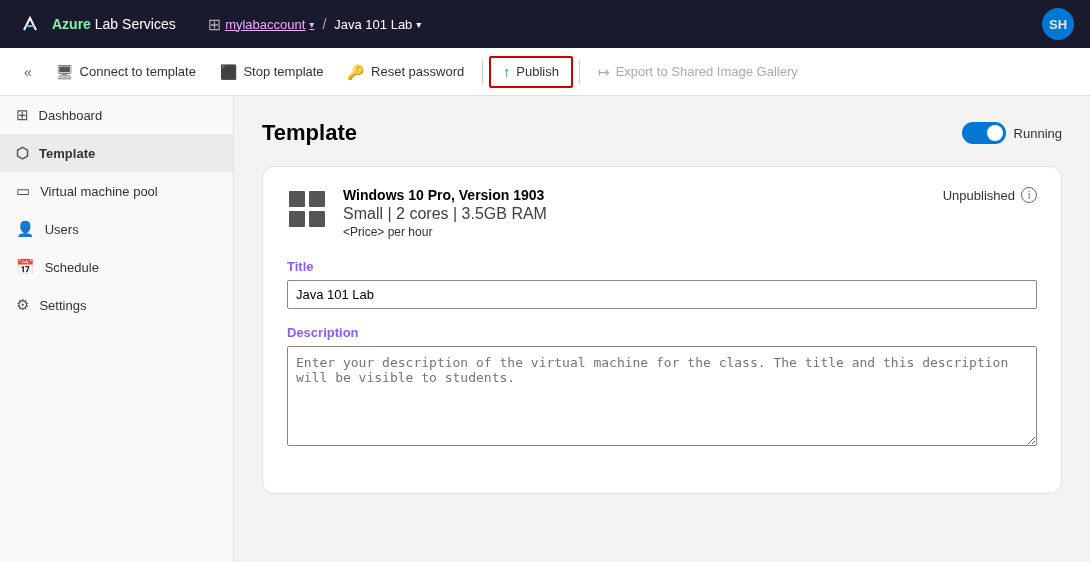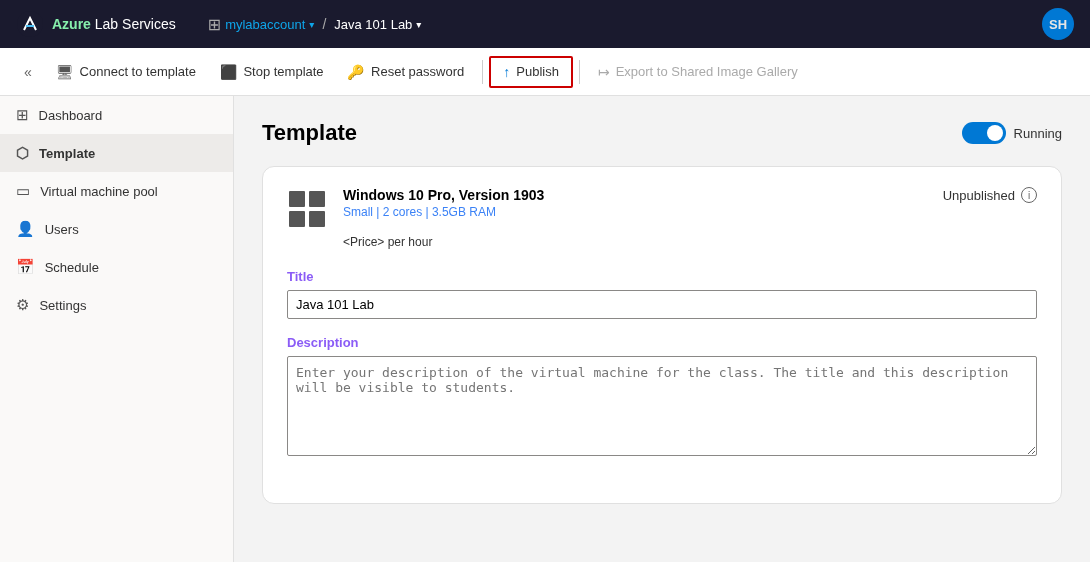--- a/index.html
+++ b/index.html
@@ -21,21 +21,21 @@
       align-items: center;
       gap: 8px;
       font-size: 14px;
     }
     .topbar-logo-icon {
       width: 28px;
       height: 28px;
     }
     .topbar-separator { color: #aaa; margin: 0 4px; }
     .topbar-account {
-      display: flex; align-items: center; gap: 4px; color: #0ea5e9; font-size: 13px; cursor: pointer;
+      display: flex; align-items: center; gap: 4px; color: #f0abfc; font-size: 13px; cursor: pointer; text-decoration: underline;
     }
     .topbar-account .chevron { font-size: 10px; }
     .topbar-lab {
       display: flex; align-items: center; gap: 4px; color: white; font-size: 13px; cursor: pointer;
     }
     .topbar-lab .chevron { font-size: 10px; }
     .topbar-avatar {
       margin-left: auto;
       width: 32px; height: 32px; border-radius: 50%;
       background: #0078d4;
@@ -130,21 +130,21 @@
       padding: 20px 24px 28px;
     }
     .vm-info-row {
       display: flex; align-items: flex-start; gap: 16px; margin-bottom: 20px;
     }
     .windows-icon {
       width: 40px; height: 40px; flex-shrink: 0; margin-top: 2px;
     }
     .vm-details { flex: 1; }
     .vm-name { font-size: 14px; font-weight: 700; color: #000; margin-bottom: 2px; }
-    .vm-spec { font-size: 12px; color: #3b82f6; margin-bottom: 16px; }
+    .vm-spec { font-size: 16px; color: #404040; margin-bottom: 2px; }
     .vm-price { font-size: 12px; color: #333; }
     .vm-status {
       display: flex; align-items: center; gap: 6px; color: #333; font-size: 13px; padding-left: 8px;
     }
     .info-icon {
       width: 16px; height: 16px; border-radius: 50%; border: 1.5px solid #666;
       display: flex; align-items: center; justify-content: center;
       font-size: 10px; color: #666; cursor: pointer;
     }
 

